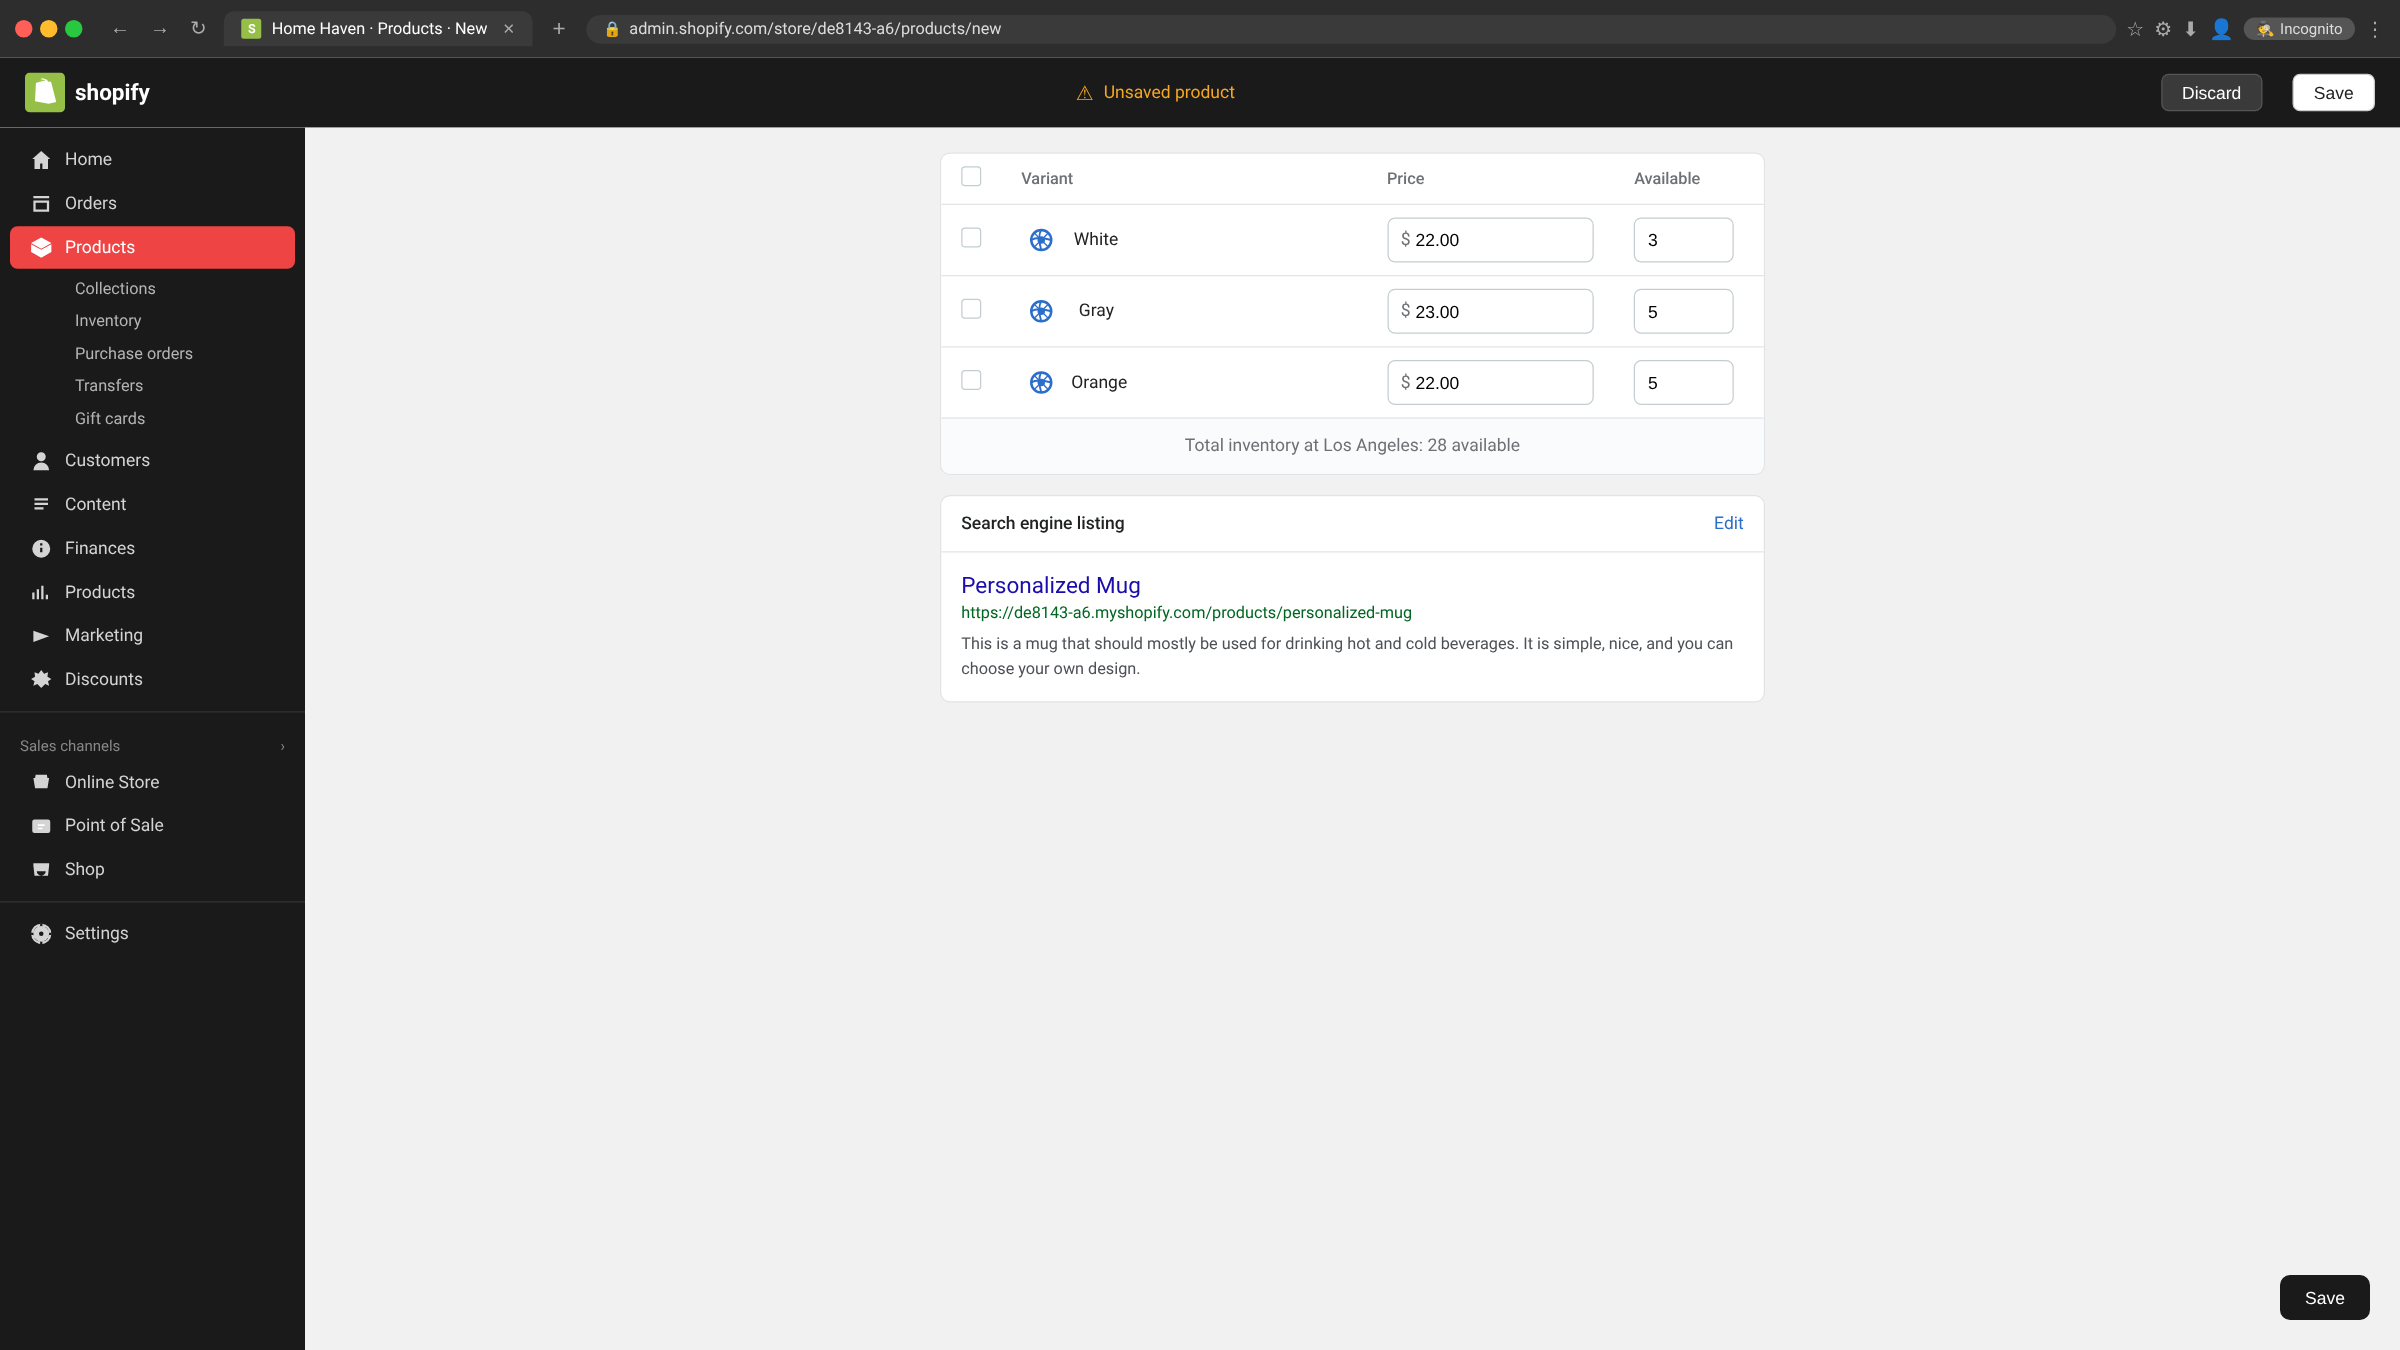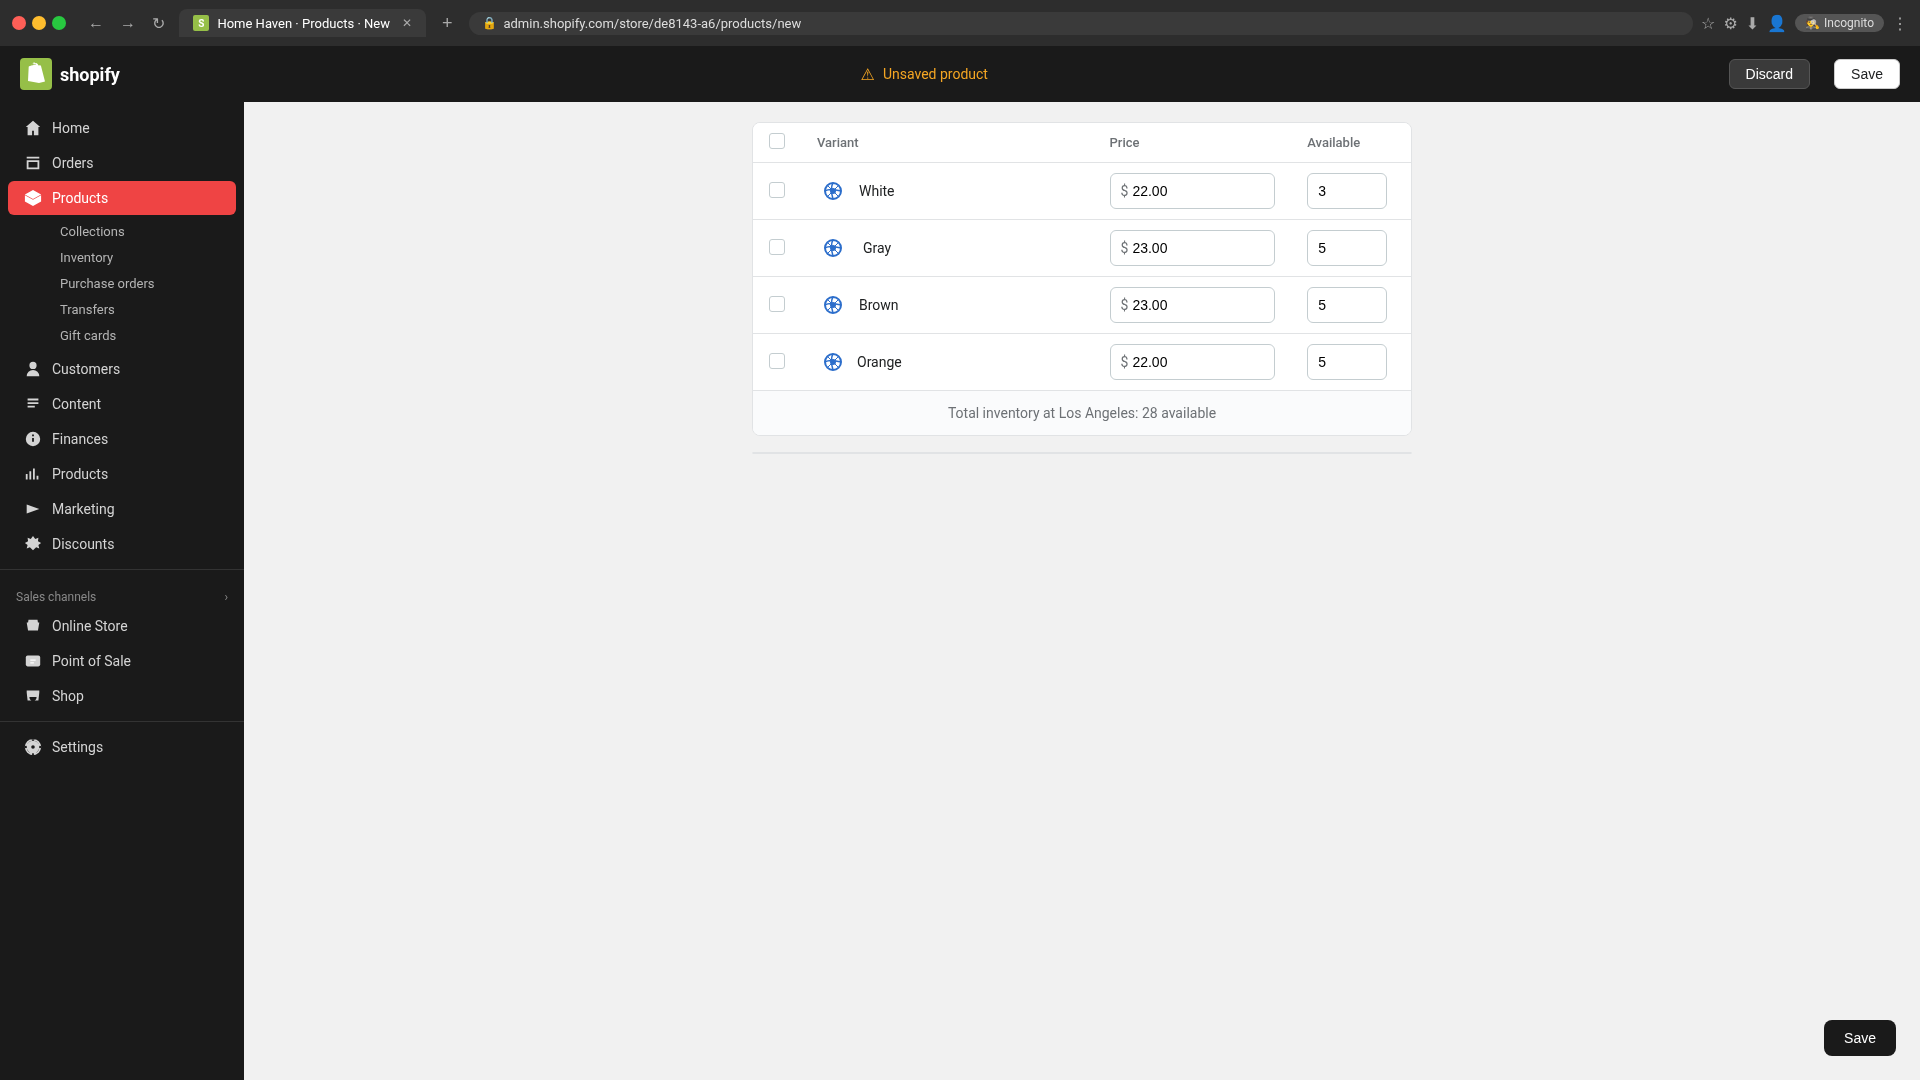--- a/index.html
+++ b/index.html
@@ -358,45 +358,20 @@
           <input class="price-input" type="text" value="23.00" style="">
         </div>
       </td>
       <td>
         <input class="available-input" type="text" value="5" style="">
       </td>
     </tr>
                 <tr class="variant-row">
       <td><input type="checkbox" class="checkbox" style=""></td>
       <td>
-        <div style="display:flex;align-items:center;gap:10px;">
-          <span class="variant-icon">
-            <svg width="24" height="24" viewBox="0 0 24 24" fill="none" stroke="#2c6ecb" stroke-width="2">
-              <circle cx="12" cy="12" r="8"></circle>
-              <path d="M12 4c-2 3-2 9 0 16M4 12c3-2 9-2 16 0" stroke-width="1.5"></path>
-              <circle cx="12" cy="12" r="2" fill="#2c6ecb"></circle>
-              <path d="M6 6l4 4M18 6l-4 4M6 18l4-4M18 18l-4-4" stroke-width="1"></path>
-            </svg>
-          </span>
-          <span class="variant-name">Brown</span>
-        </div>
-      </td>
-      <td>
-        <div class="price-input-wrap">
-          <span class="currency-symbol">$</span>
-          <input class="price-input" type="text" value="23.00" style="">
-        </div>
-      </td>
-      <td>
-        <input class="available-input" type="text" value="5" style="">
-      </td>
-    </tr>
-                <tr class="variant-row">
-      <td><input type="checkbox" class="checkbox" style=""></td>
-      <td>
         <div style="display:flex;align-items:center;gap:8px;">
           <span class="variant-icon">
             <svg width="24" height="24" viewBox="0 0 24 24" fill="none" stroke="#2c6ecb" stroke-width="2">
               <circle cx="12" cy="12" r="8"></circle>
               <path d="M12 4c-2 3-2 9 0 16M4 12c3-2 9-2 16 0" stroke-width="1.5"></path>
               <circle cx="12" cy="12" r="2" fill="#2c6ecb"></circle>
               <path d="M6 6l4 4M18 6l-4 4M6 18l4-4M18 18l-4-4" stroke-width="1"></path>
             </svg>
           </span>
           <span class="variant-name">Orange</span>
@@ -411,20 +386,29 @@
       <td>
         <input class="available-input" type="text" value="5" style="">
       </td>
     </tr>
               </tbody>
           </table>
           <div class="inventory-summary">Total inventory at Los Angeles: 28 available</div>
         </div>
 
         <div class="seo-card">
+          <div class="seo-header">
+            <span class="seo-title-text">Search engine listing</span>
+            <a class="seo-edit-link" href="#">Edit</a>
+          </div>
+          <div class="seo-content">
+            <div class="seo-product-title">Personalized Mug</div>
+            <div class="seo-url">https://de8143-a6.myshopify.com/products/personalized-mug</div>
+            <div class="seo-description">This is a mug that should mostly be used for drinking hot and cold beverages. It is simple, nice, and you can choose your own design.</div>
+          </div>
         </div>
 
       </div>
     </div>
   </div>
 </div>
 
 <button class="floating-save">Save</button>
 
 </body></html>

